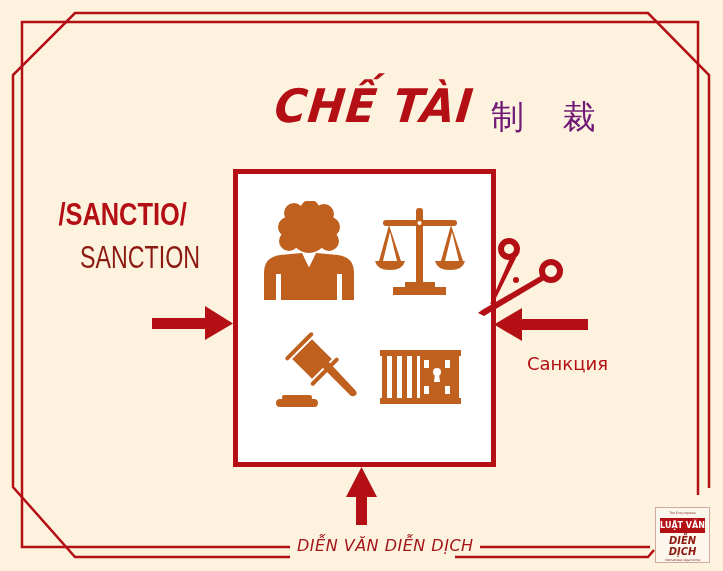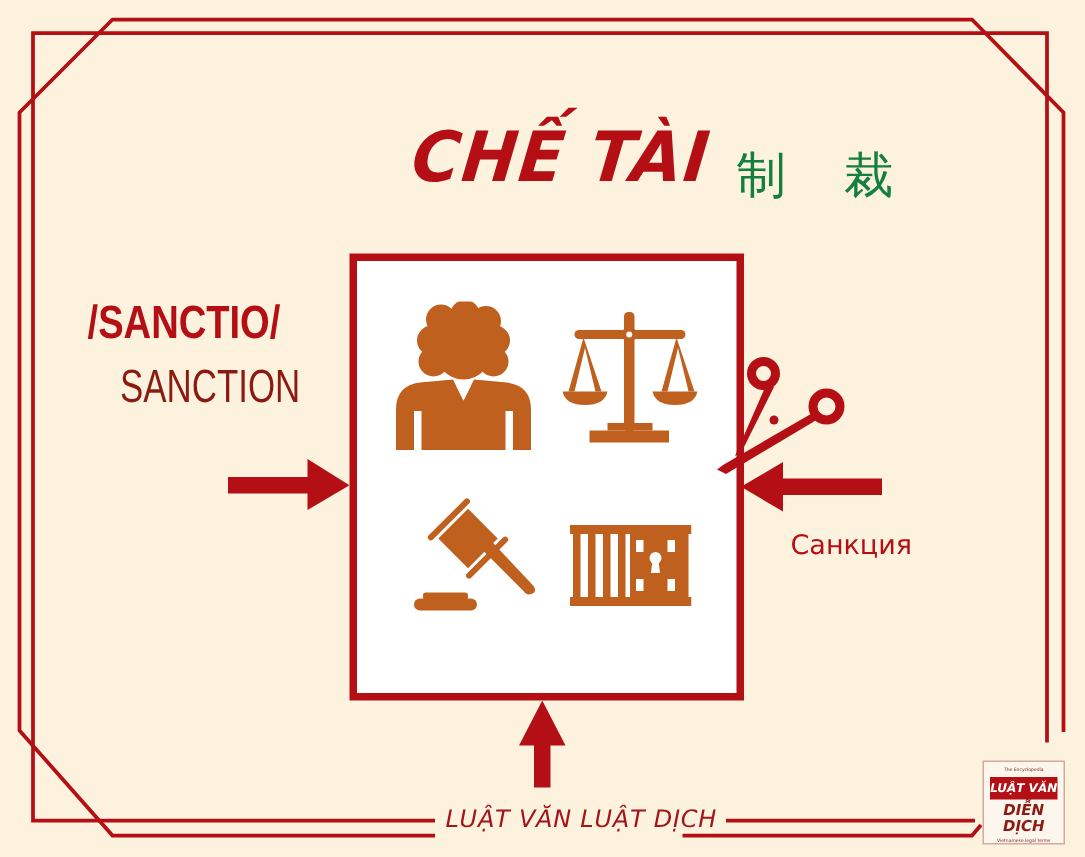--- a/index.html
+++ b/index.html
@@ -15,21 +15,21 @@
       left: 275px; top: 80px;
       font-family: "DejaVu Sans", sans-serif;
       font-weight: bold; font-style: italic;
       font-size: 44px; letter-spacing: 1px;
       color: #b30f14;
       transform: skewX(-6deg) scaleY(1.05);
       white-space: nowrap;
     }
     .title-zh {
       left: 491px; top: 95px;
-      font-size: 33px; color: #15803d;
+      font-size: 33px; color: #701a75;
       letter-spacing: 14px;
       white-space: nowrap;
       text-align: center;
     }
     .latin {
       left: 55px; top: 197px; width: 165px;
       text-align: center;
       font-family: "Liberation Sans Narrow", "Liberation Sans", sans-serif;
       font-weight: bold; font-size: 31px; color: #b30f14;
       transform: scaleX(0.82); transform-origin: left top;
@@ -65,21 +65,21 @@
     .logo {
       left: 655px; top: 507px; width: 55px; height: 56px;
       border: 1px solid #d3a8a0;
       background: #fdf6ec;
       text-align: center;
       box-sizing: border-box;
     }
     .logo .top { font-size: 3px; color: #7a2a22; margin-top: 3px; height: 5px; }
     .logo .red {
       margin: 2px 4px 0 4px; background: #b30f14; color: #fff;
-      font-size: 8px; font-weight: bold; font-style: italic; padding: 3px 0;
+      font-size: 8px; font-weight: bold; padding: 3px 0;
     }
     .logo .dark { font-size: 10px; font-weight: bold; font-style: italic; color: #8b1a12; margin-top: 2px; }
     .logo .bot { font-size: 3px; color: #7a2a22; margin-top: 1px; }
     svg.icon { position: absolute; }
   </style>
 </head>
 <body>
 
 <svg class="frame-svg" viewBox="0 0 723 571">
 
@@ -184,20 +184,20 @@
   </g>
   <g fill="#b30f14">
     <path d="M35,20 L40,22 L18,66 L14,68 Z"></path>
     <path d="M68,38 L70,43 L8,80 L2,77 L6,74 Z"></path>
     <circle cx="40" cy="44" r="3"></circle>
   </g>
 </svg>
 
 <div class="abs russian">Санкция</div>
 
-<div class="abs footer-brand">LUẬT VĂN LUẬT DỊCH</div>
+<div class="abs footer-brand">DIỄN VĂN DIỄN DỊCH</div>
 
 <div class="abs logo">
   <div class="top">The Encyclopedia</div>
   <div class="red">LUẬT VĂN</div>
   <div class="dark">DIỄN DỊCH</div>
   <div class="bot">Vietnamese legal terms</div>
 </div>
 
 </body></html>

